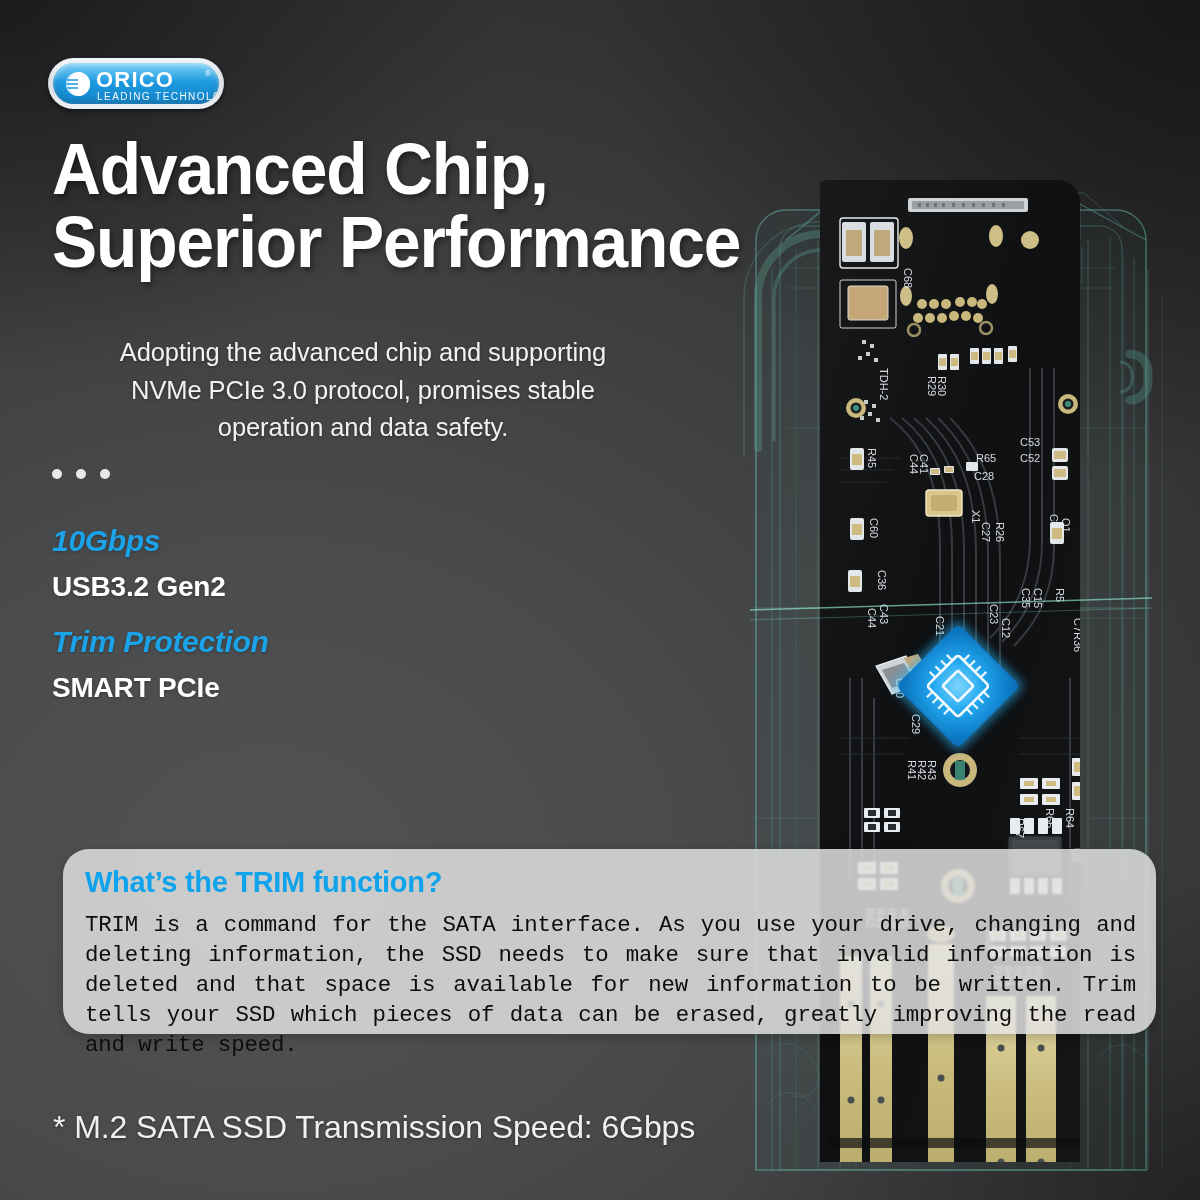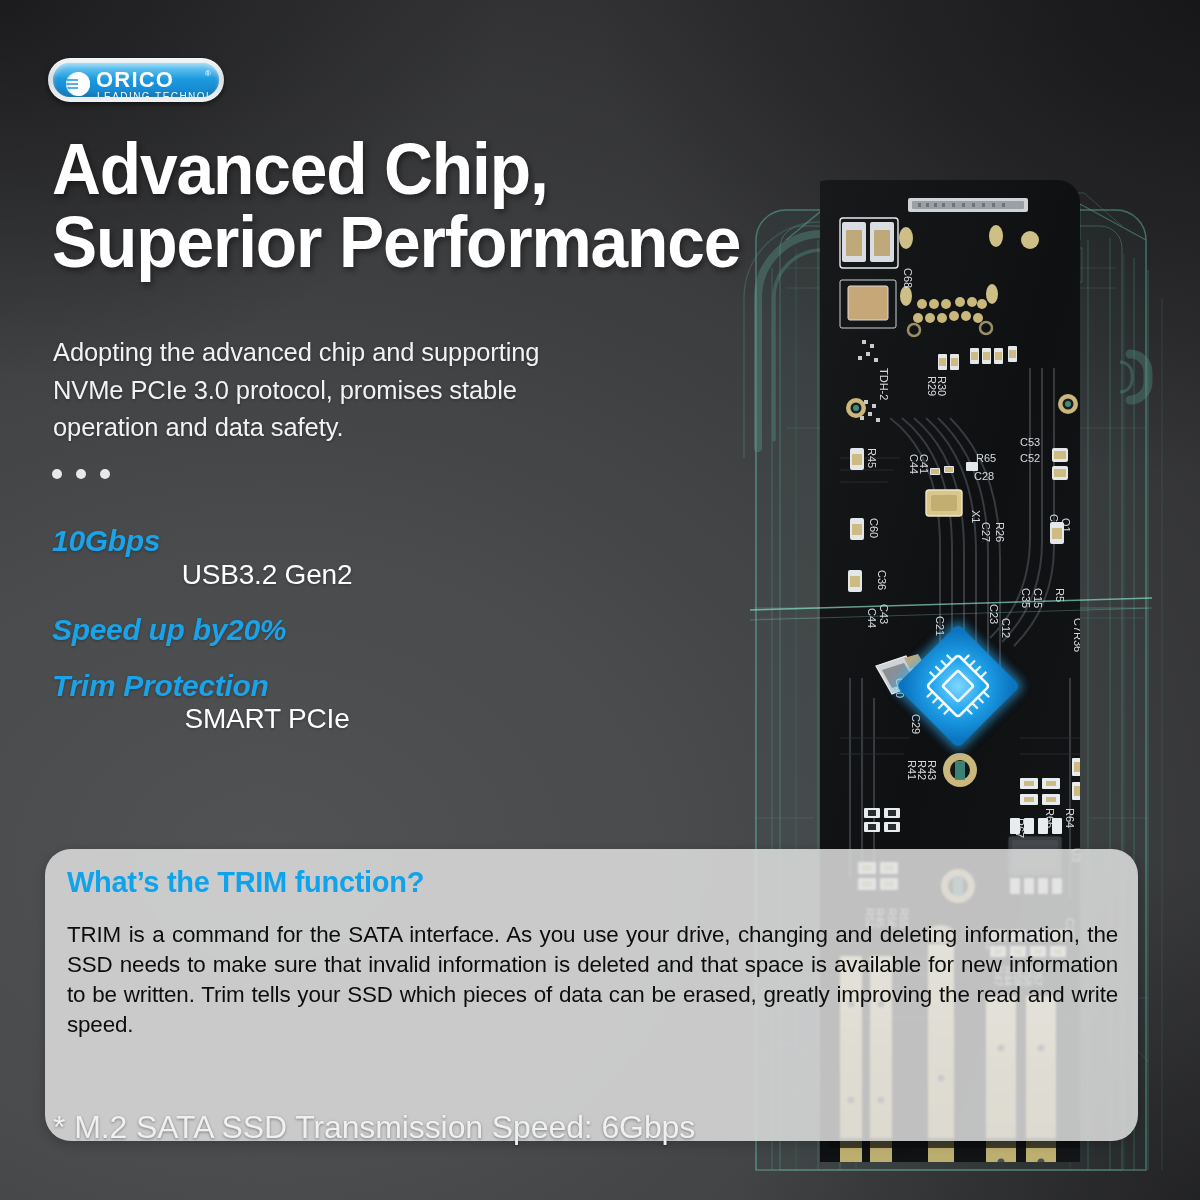--- a/index.html
+++ b/index.html
@@ -20,21 +20,21 @@
       radial-gradient(60% 45% at 0% 0%, rgba(20,20,22,.75) 0%, rgba(20,20,22,0) 70%),
       radial-gradient(70% 55% at 100% 0%, rgba(18,18,20,.80) 0%, rgba(18,18,20,0) 72%),
       radial-gradient(55% 40% at 100% 100%, rgba(20,20,22,.55) 0%, rgba(20,20,22,0) 70%);
   }
 
   
   #product{position:absolute;left:690px;top:118px;width:510px;height:1082px;z-index:2;overflow:hidden;}
   #product svg{display:block;}
 
   
-  #logo{position:absolute;left:48px;top:58px;width:176px;height:44px;z-index:5;}
+  #logo{position:absolute;left:48px;top:58px;width:176px;height:51px;z-index:5;}
   .logo-outer{
     position:absolute;inset:0;border-radius:26px;
     background:linear-gradient(180deg,#f3f6f8 0%,#d7dde2 48%,#eef2f5 100%);
     box-shadow:0 2px 5px rgba(0,0,0,.55);
   }
   .logo-inner{
     position:absolute;left:5px;top:5px;right:5px;bottom:5px;border-radius:22px;
     background:linear-gradient(180deg,#36b4ef 0%,#1b97dd 52%,#1384c9 100%);
     box-shadow:inset 0 2px 5px rgba(255,255,255,.45),inset 0 -2px 5px rgba(0,0,0,.22);
     overflow:hidden;
@@ -64,53 +64,53 @@
     font-family:"Liberation Sans",sans-serif;
     transform:scaleX(.94);transform-origin:left top;
     text-shadow:2px 3px 7px rgba(0,0,0,.45);
     white-space:pre-line;
   }
   #subcopy{
     left:53px;top:334px;width:620px;
     color:#f2f2f2;font-size:25.5px;line-height:1.48;font-weight:normal;
     letter-spacing:-.1px;white-space:pre-line;
     text-shadow:0 1px 3px rgba(0,0,0,.35);
+    text-align:center;
   }
   #dots{left:52px;top:469px;display:flex;gap:14px;}
   #dots span{width:10px;height:10px;border-radius:50%;background:#e9e9e9;display:block;}
 
   #features{left:52px;top:524px;width:430px;}
   .feat{margin-bottom:22px;}
   .feat-title{
     color:#1aa3e8;font-size:30px;font-weight:bold;line-height:1.12;
     letter-spacing:-.3px;text-shadow:0 1px 3px rgba(0,0,0,.30);font-style:italic;
   }
   .feat-sub{
-    color:#ffffff;font-size:28px;font-weight:normal;line-height:1.16;
-    letter-spacing:-.2px;margin-top:1px;text-shadow:0 1px 3px rgba(0,0,0,.30);text-align:center;
+    color:#ffffff;font-size:28px;font-weight:bold;line-height:1.16;
+    letter-spacing:-.2px;margin-top:13px;text-shadow:0 1px 3px rgba(0,0,0,.30);
   }
 
   
   #trim-panel{
-    position:absolute;left:45px;top:849px;width:1093px;height:292px;z-index:7;
+    position:absolute;left:63px;top:849px;width:1093px;height:185px;z-index:7;
     border-radius:26px;
     background:rgba(226,226,226,.84);
     box-shadow:0 3px 12px rgba(0,0,0,.22);
     backdrop-filter:blur(1px);
   }
   #trim-title{
     position:absolute;left:22px;top:17px;
     color:#0fa3ec;font-size:29px;font-weight:bold;letter-spacing:-.3px;
   }
   #trim-body{
     position:absolute;left:22px;top:62px;right:20px;
     color:#0d0d0d;font-size:22.4px;line-height:1.335;
     text-align:justify;text-align-last:left;letter-spacing:-.15px;
-    font-family:Liberation Sans, sans-serif;
-    margin-top:9px;
+    font-family:Liberation Mono, monospace;
   }
   #footnote{
     position:absolute;left:53px;top:1109px;z-index:7;
     color:#f0f0f0;font-size:32px;letter-spacing:-.1px;
     text-shadow:0 1px 3px rgba(0,0,0,.4);
   }
 </style>
 </head>
 <body>
 
@@ -585,21 +585,20 @@
     <span></span>
     <span></span>
   </div>
 
   <div class="txtcol" id="features">
     <div class="feat">
       <div class="feat-title">10Gbps</div>
       <div class="feat-sub">USB3.2 Gen2</div>
     </div>
     <div class="feat">
-      <div class="feat-title">Speed up by20%</div>
     </div>
     <div class="feat">
       <div class="feat-title">Trim Protection</div>
       <div class="feat-sub">SMART PCIe</div>
     </div>
   </div>
 
   <div id="trim-panel">
     <div id="trim-title">What’s the TRIM function?</div>
     <div id="trim-body">TRIM is a command for the SATA interface. As you use your drive, changing and deleting information, the SSD needs to make sure that invalid information is deleted and that space is available for new information to be written. Trim tells your SSD which pieces of data can be erased, greatly improving the read and write speed.</div>

